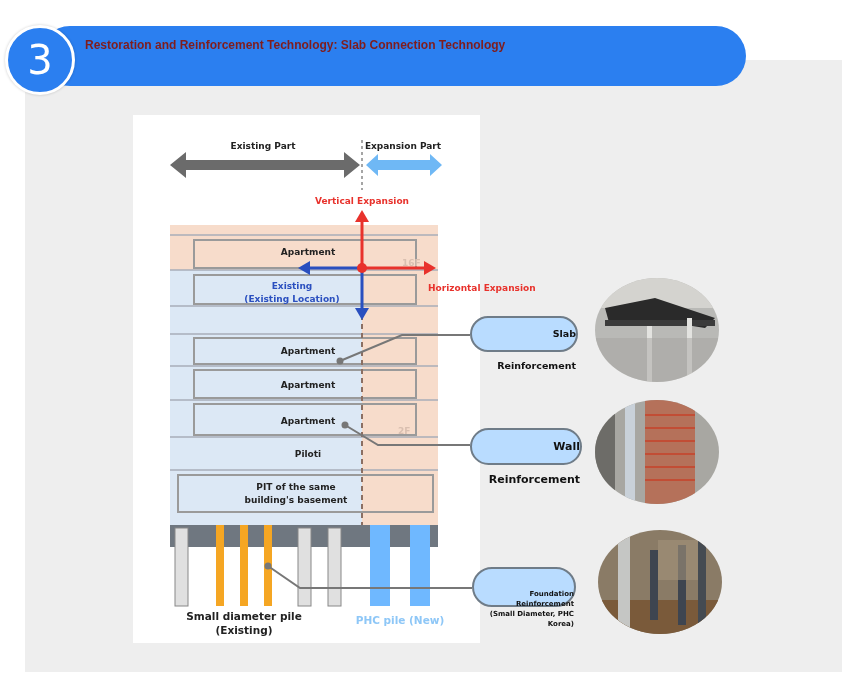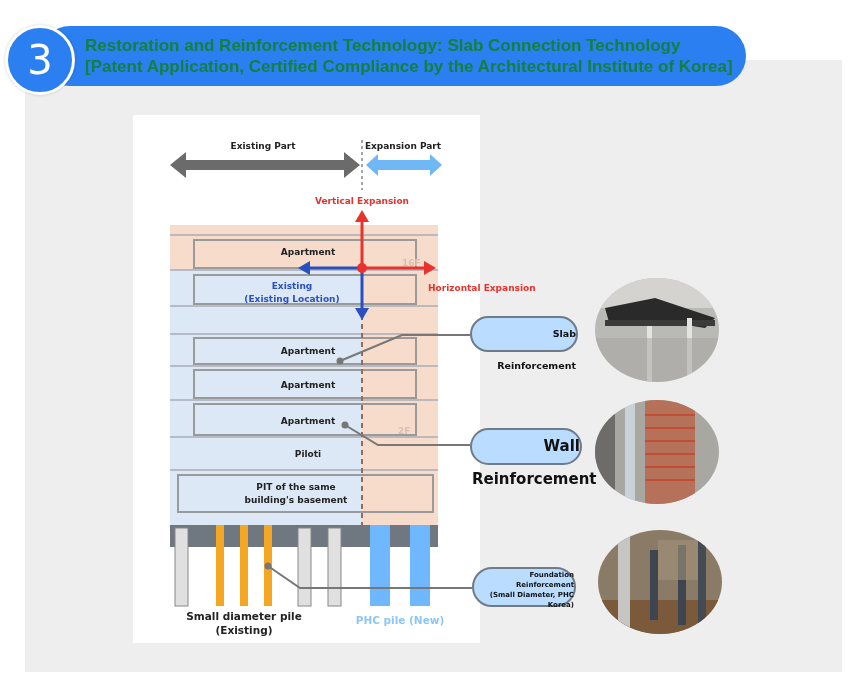--- a/index.html
+++ b/index.html
@@ -1,40 +1,39 @@
 <!DOCTYPE html>
 <html><head>
 <meta charset="utf-8">
 <style>
   html, body { margin:0; padding:0; }
   body { width:860px; height:700px; background:#ffffff; position:relative; overflow:hidden;
          font-family:"DejaVu Sans", sans-serif; }
   .panel { position:absolute; left:25px; top:60px; width:817px; height:612px; background:#eeeeee; }
   .banner { position:absolute; left:40px; top:26px; width:706px; height:60px; background:#2b7ff0;
             border-radius:30px; }
-  .banner-text { position:absolute; left:85px; top:35px; color:#15803d; font-size:17px; font-weight:bold;
+  .banner-text { position:absolute; left:85px; top:35px; color:#7f1d1d; font-size:12px; font-weight:bold;
                  line-height:21px; font-family:"Liberation Sans", sans-serif; }
   .num-circle { position:absolute; left:5px; top:25px; width:64px; height:64px; border-radius:50%;
                 background:#2b7ff0; border:3px solid #ffffff; box-shadow:0 0 3px rgba(0,0,0,0.2);
                 color:#fff; font-size:40px; line-height:64px; text-align:center; font-family:"DejaVu Sans", sans-serif; }
   .card { position:absolute; left:133px; top:115px; width:347px; height:528px; background:#ffffff; }
   svg text { font-family:"DejaVu Sans", sans-serif; }
   .callout { position:absolute; background:#b9dcff; border:2px solid #6f7c88; border-radius:20px;
              color:#111; font-weight:bold; text-align:right; font-family:"DejaVu Sans", sans-serif; }
   .photo { position:absolute; width:124px; height:104px; border-radius:50%; overflow:hidden; }
 </style>
 </head>
 <body>
 
 <div class="panel"></div>
 
 <div class="banner"></div>
 <div class="banner-text">
   <div>Restoration and Reinforcement Technology: Slab Connection Technology</div>
-  <div>[Patent Application, Certified Compliance by the Architectural Institute of Korea]</div>
 </div>
 <div class="num-circle">3</div>
 
 <div class="card"></div>
 
 <svg width="860" height="700" style="position:absolute;left:0;top:0;">
 
   <rect x="170" y="225" width="268" height="45" fill="#f7dccb"></rect>
   <rect x="170" y="270" width="192" height="255" fill="#dce8f5"></rect>
   <rect x="362" y="270" width="76" height="255" fill="#f7dccb"></rect>
@@ -109,22 +108,22 @@
   <text x="308" y="457" font-size="9" font-weight="bold" text-anchor="middle" fill="#222">Piloti</text>
   <text x="296" y="490" font-size="9" font-weight="bold" text-anchor="middle" fill="#222">PIT of the same</text>
   <text x="296" y="503" font-size="9" font-weight="bold" text-anchor="middle" fill="#222">building's basement</text>
 
   <text x="244" y="620" font-size="10.5" font-weight="bold" text-anchor="middle" fill="#222">Small diameter pile</text>
   <text x="244" y="634" font-size="10.5" font-weight="bold" text-anchor="middle" fill="#222">(Existing)</text>
   <text x="400" y="624" font-size="10.5" font-weight="bold" text-anchor="middle" fill="#8ec7f7">PHC pile (New)</text>
 </svg>
 
 <div class="callout" style="left:470px;top:316px;width:104px;height:32px;line-height:32px;font-size:9.5px;">Slab Reinforcement</div>
-<div class="callout" style="left:470px;top:428px;width:108px;height:33px;line-height:33px;font-size:15px;">Wall Reinforcement</div>
-<div class="callout" style="left:472px;top:567px;width:104px;height:40px;font-size:7px;line-height:10px;padding-top:1px;box-sizing:border-box;">
+<div class="callout" style="left:470px;top:428px;width:108px;height:33px;line-height:33px;font-size:11px;">Wall Reinforcement</div>
+<div class="callout" style="left:472px;top:567px;width:104px;height:40px;font-size:7px;line-height:10px;padding-top:20px;box-sizing:border-box;">
   <div>Foundation Reinforcement</div>
   <div>(Small Diameter, PHC Korea)</div>
 </div>
 
 <div class="photo" style="left:595px;top:278px;">
   <svg width="124" height="104">
     <rect width="124" height="104" fill="#b9b9b6"></rect>
     <rect y="0" width="124" height="30" fill="#d4d3cf"></rect>
     <polygon points="10,30 60,20 120,40 110,50 60,42 15,48" fill="#2a2a2a"></polygon>
     <rect x="10" y="42" width="110" height="6" fill="#3b3b3b"></rect>

